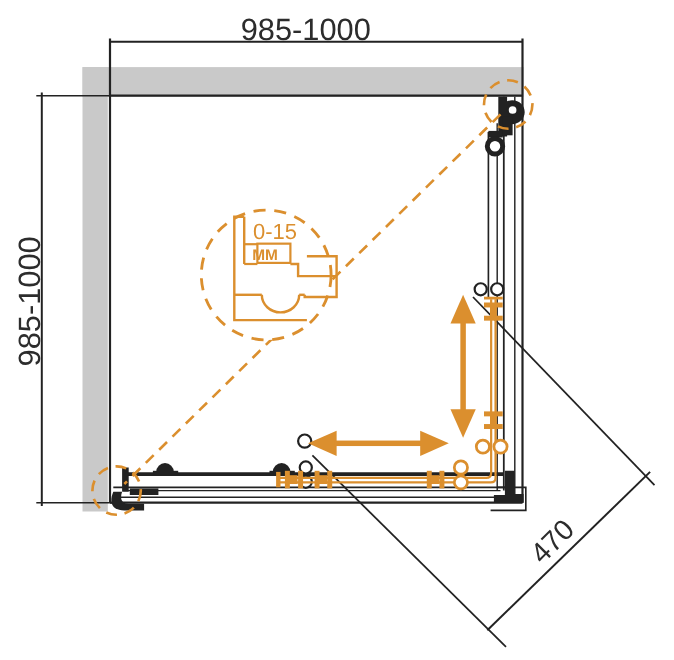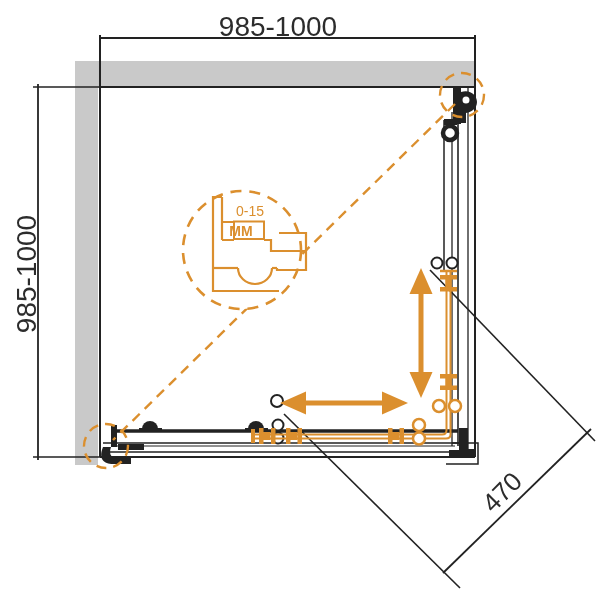--- a/index.html
+++ b/index.html
@@ -22,21 +22,21 @@
   .label{
     position:absolute;
     color:var(--text);
     white-space:nowrap;
     line-height:1;
     transform:translate(-50%,-50%);
   }
   .dim-top{left:278px;top:27px;font-size:28px;}
   .dim-left{left:27px;top:274px;font-size:28px;transform:translate(-50%,-50%) rotate(-90deg);}
   .dim-diag{left:502px;top:492px;font-size:26px;transform:translate(-50%,-50%) rotate(-45deg);}
-  .detail-range{left:250px;top:211px;font-size:14px;color:var(--accent);}
+  .detail-range{left:250px;top:211px;font-size:20px;color:var(--accent);}
   .detail-unit{left:241px;top:230.5px;font-size:14px;font-weight:bold;color:var(--accent);}
 
   
   .ink-line{stroke:var(--ink);fill:none;}
   .ink-fill{fill:var(--ink);stroke:none;}
   .hole{fill:#fff;stroke:var(--ink);}
   .acc-line{stroke:var(--accent);fill:none;}
   .acc-fill{fill:var(--accent);stroke:none;}
   .acc-hole{fill:#fff;stroke:var(--accent);}
   .dash{stroke:var(--accent);fill:none;stroke-width:2.4;stroke-dasharray:10 7;}

